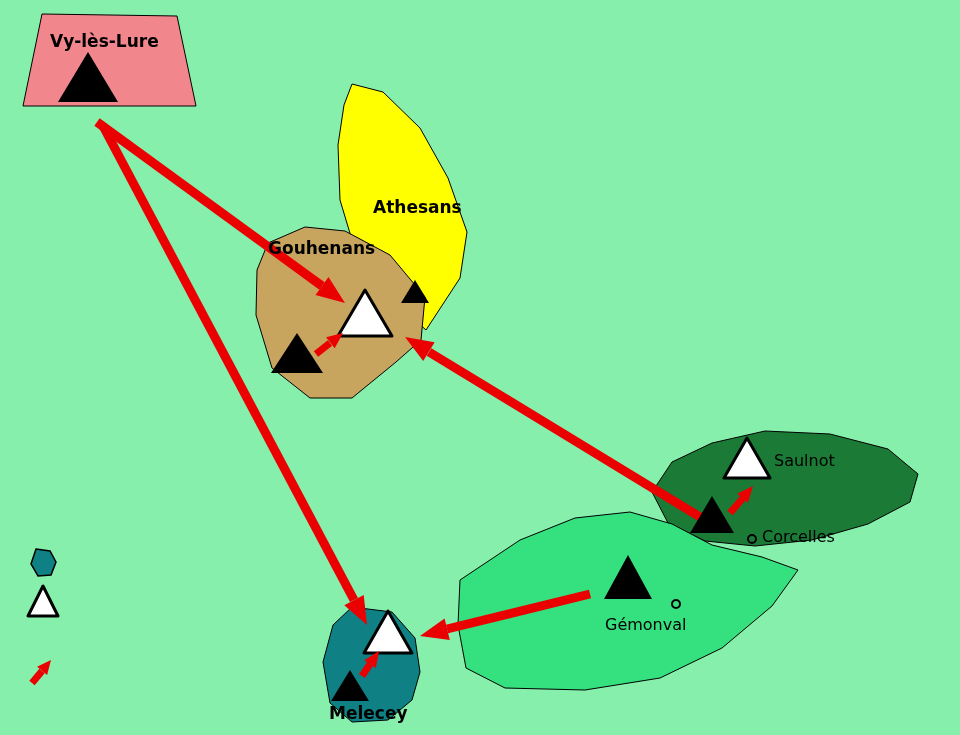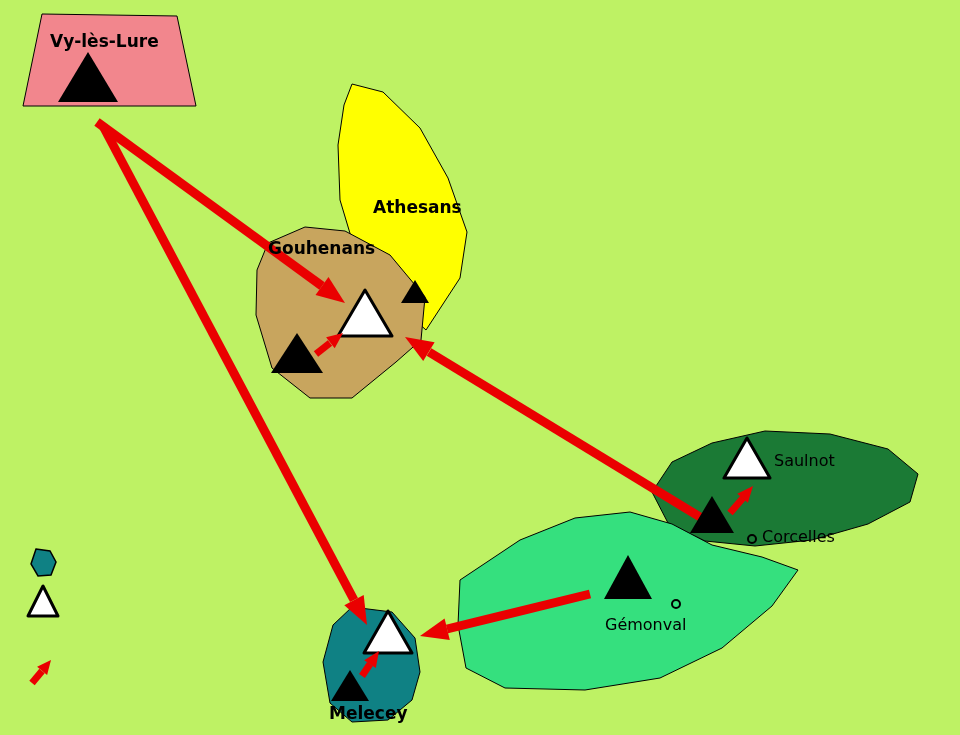--- a/index.html
+++ b/index.html
@@ -4,21 +4,21 @@
 <style>
   html, body {
     margin: 0;
     padding: 0;
     background: #000000;
   }
   #stage {
     position: relative;
     width: 960px;
     height: 735px;
-    background: #bef264;
+    background: #86efac;
     overflow: hidden;
     font-family: "DejaVu Sans", "Liberation Sans", sans-serif;
   }
   svg { display: block; }
   text {
     font-family: "DejaVu Sans", "Liberation Sans", sans-serif;
     fill: #000000;
   }
   .lbl-bold { font-weight: bold; font-size: 17px; }
   .lbl      { font-size: 16px; }

